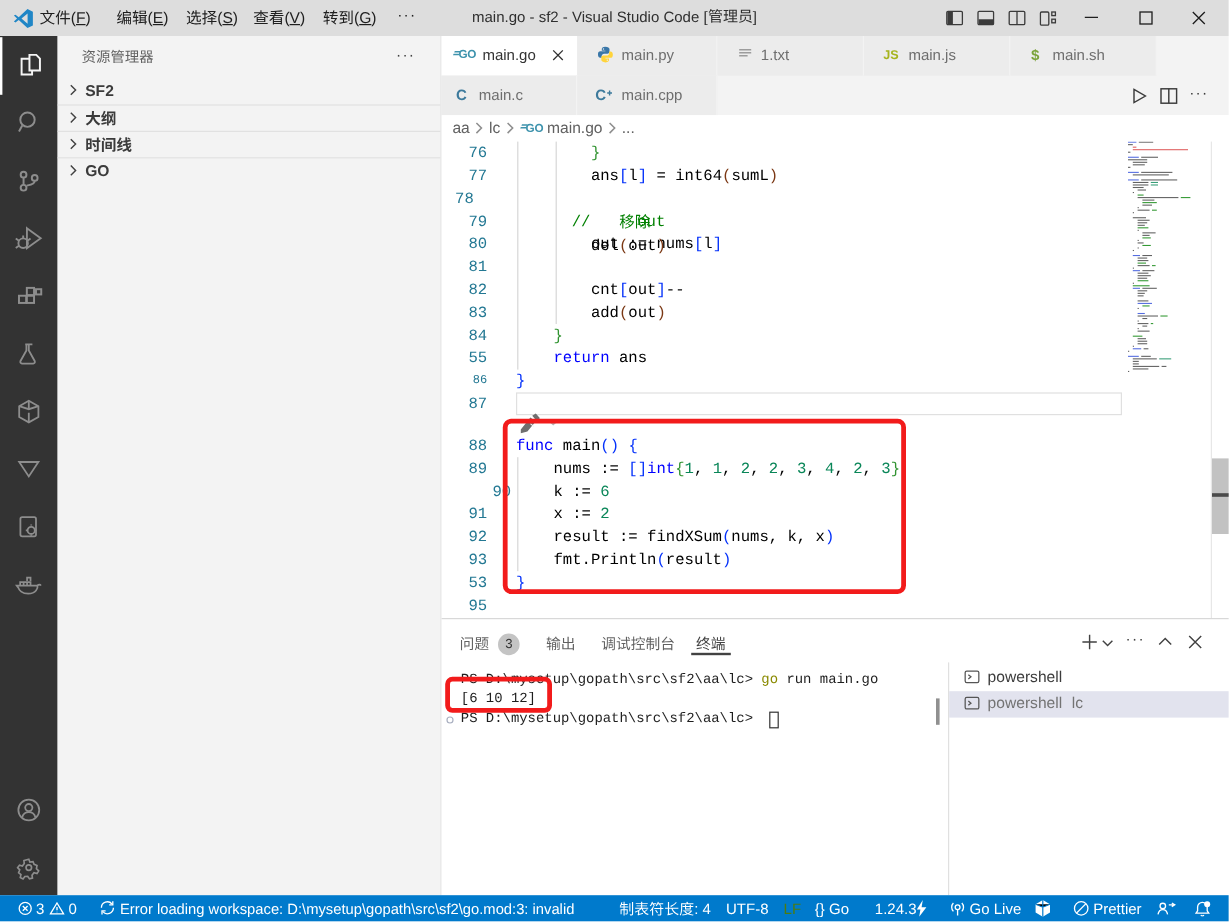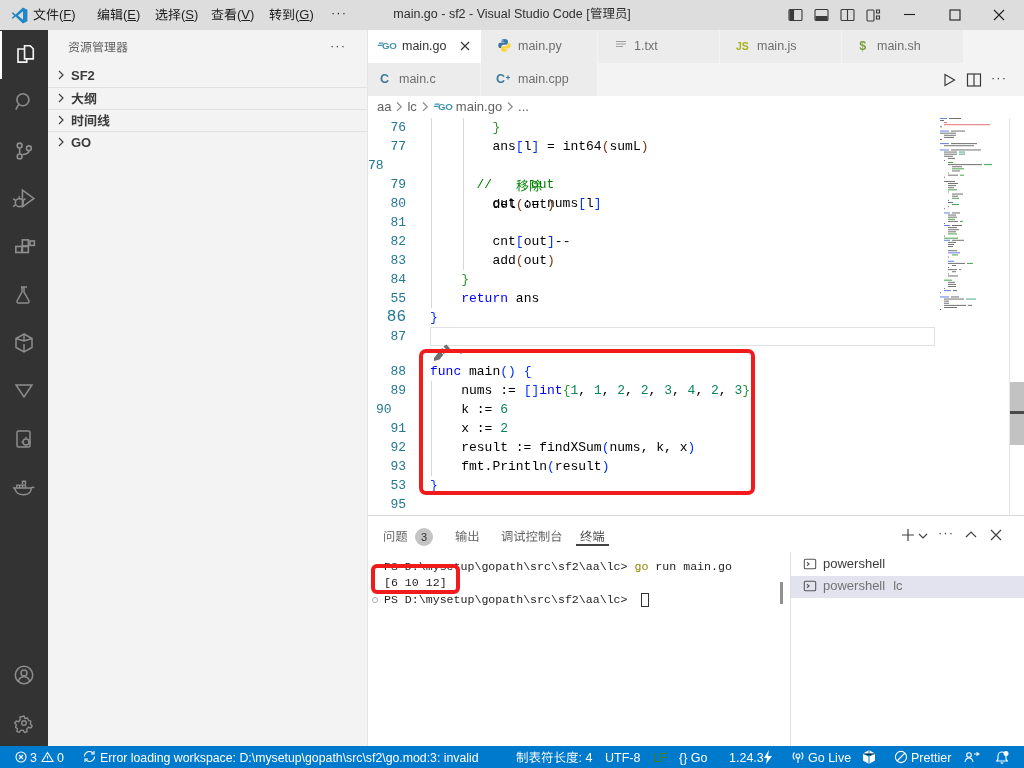--- a/index.html
+++ b/index.html
@@ -219,33 +219,33 @@
     </svg><span style="margin-left:3px">main.go</span><svg width="14" height="12" viewBox="0 0 14 12" style="vertical-align:-1.5px;margin:0 1px">
       <path d="M5 1.5l4.2 4.2L5 9.9" fill="none" stroke="#8f8f8f" stroke-width="1.3"></path>
     </svg>...</div>
 <div class="abs" style="left:368px;top:118px;width:656px;height:397px;background:#ffffff"></div>
 <div class="abs" style="left:430px;top:327px;width:505px;height:19px;border:1px solid #e0e0e0"></div>
 <div class="abs" style="left:431px;top:118px;width:1px;height:190px;background:#d6d6d6"></div>
 <div class="abs" style="left:463px;top:118px;width:1px;height:152px;background:#d6d6d6"></div>
 <div class="abs" style="left:431px;top:381px;width:1px;height:95px;background:#d6d6d6"></div>
 <div class="abs mono" style="left:368px;top:118px;width:38px;height:19px;line-height:19px;font-size:13.0px;color:#237893;text-align:right">76</div>
 <div class="abs mono" style="left:368px;top:137px;width:38px;height:19px;line-height:19px;font-size:13.0px;color:#237893;text-align:right">77</div>
-<div class="abs mono" style="left:368px;top:156px;width:38px;height:19px;line-height:19px;font-size:13.0px;color:#237893;text-align:left">78</div>
+<div class="abs mono" style="left:368px;top:156px;width:38px;height:19px;line-height:19px;font-size:13.0px;color:#237893;text-align:center">78</div>
 <div class="abs mono" style="left:368px;top:175px;width:38px;height:19px;line-height:19px;font-size:13.0px;color:#237893;text-align:right">79</div>
 <div class="abs mono" style="left:368px;top:194px;width:38px;height:19px;line-height:19px;font-size:13.0px;color:#237893;text-align:right">80</div>
 <div class="abs mono" style="left:368px;top:213px;width:38px;height:19px;line-height:19px;font-size:13.0px;color:#237893;text-align:right">81</div>
 <div class="abs mono" style="left:368px;top:232px;width:38px;height:19px;line-height:19px;font-size:13.0px;color:#237893;text-align:right">82</div>
 <div class="abs mono" style="left:368px;top:251px;width:38px;height:19px;line-height:19px;font-size:13.0px;color:#237893;text-align:right">83</div>
 <div class="abs mono" style="left:368px;top:270px;width:38px;height:19px;line-height:19px;font-size:13.0px;color:#237893;text-align:right">84</div>
 <div class="abs mono" style="left:368px;top:289px;width:38px;height:19px;line-height:19px;font-size:13.0px;color:#237893;text-align:right">55</div>
-<div class="abs mono" style="left:368px;top:308px;width:38px;height:19px;line-height:19px;font-size:16px;color:#237893;text-align:right">86</div>
+<div class="abs mono" style="left:368px;top:308px;width:38px;height:19px;line-height:19px;font-size:10px;color:#237893;text-align:right">86</div>
 <div class="abs mono" style="left:368px;top:327px;width:38px;height:19px;line-height:19px;font-size:13.0px;color:#237893;text-align:right">87</div>
 <div class="abs mono" style="left:368px;top:362px;width:38px;height:19px;line-height:19px;font-size:13.0px;color:#237893;text-align:right">88</div>
 <div class="abs mono" style="left:368px;top:381px;width:38px;height:19px;line-height:19px;font-size:13.0px;color:#237893;text-align:right">89</div>
-<div class="abs mono" style="left:376px;top:400px;width:38px;height:19px;line-height:19px;font-size:13.0px;color:#237893;">90</div>
+<div class="abs mono" style="left:388px;top:400px;width:38px;height:19px;line-height:19px;font-size:13.0px;color:#237893;text-align:right">90</div>
 <div class="abs mono" style="left:368px;top:419px;width:38px;height:19px;line-height:19px;font-size:13.0px;color:#237893;text-align:right">91</div>
 <div class="abs mono" style="left:368px;top:438px;width:38px;height:19px;line-height:19px;font-size:13.0px;color:#237893;text-align:right">92</div>
 <div class="abs mono" style="left:368px;top:457px;width:38px;height:19px;line-height:19px;font-size:13.0px;color:#237893;text-align:right">93</div>
 <div class="abs mono" style="left:368px;top:476px;width:38px;height:19px;line-height:19px;font-size:13.0px;color:#237893;text-align:right">53</div>
 <div class="abs mono" style="left:368px;top:495px;width:38px;height:19px;line-height:19px;font-size:13.0px;color:#237893;text-align:right">95</div>
 <pre class="abs mono" style="left:430px;top:118px;height:19px;line-height:19px;font-size:13.0px;color:#000">        <span style="color:#319331">}</span></pre>
 <pre class="abs mono" style="left:430px;top:137px;height:19px;line-height:19px;font-size:13.0px;color:#000">        ans<span style="color:#0431fa">[</span>l<span style="color:#0431fa">]</span> = int64<span style="color:#7b3814">(</span>sumL<span style="color:#7b3814">)</span></pre>
 <pre class="abs mono" style="left:414px;top:175px;height:19px;line-height:19px;font-size:13.0px;color:#000"><span style="color:#008000">        //     out</span></pre>
 <pre class="abs mono" style="left:430px;top:194px;height:19px;line-height:19px;font-size:13.0px;color:#000">        out := nums<span style="color:#0431fa">[</span>l<span style="color:#0431fa">]</span></pre>
 <pre class="abs mono" style="left:430px;top:195px;height:19px;line-height:19px;font-size:13.0px;color:#000">        del<span style="color:#7b3814">(</span>out<span style="color:#7b3814">)</span></pre>

